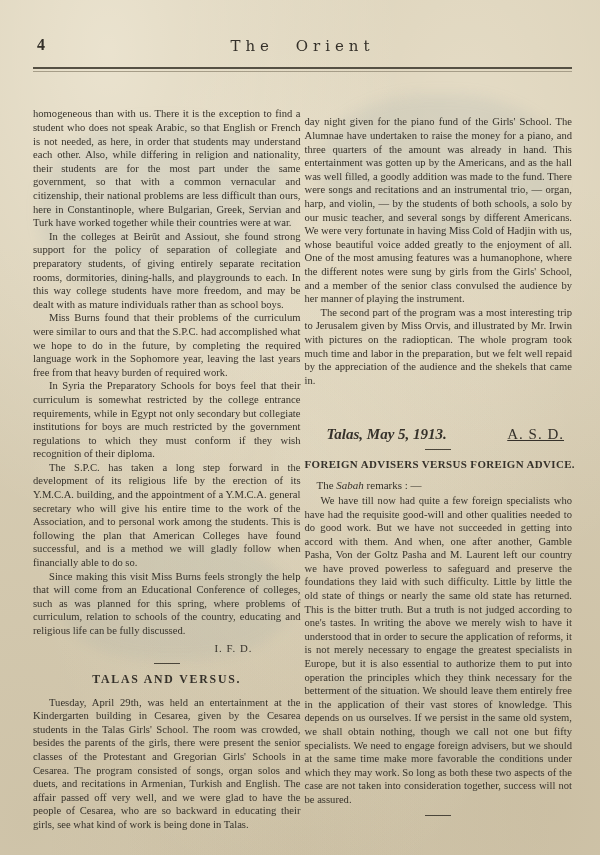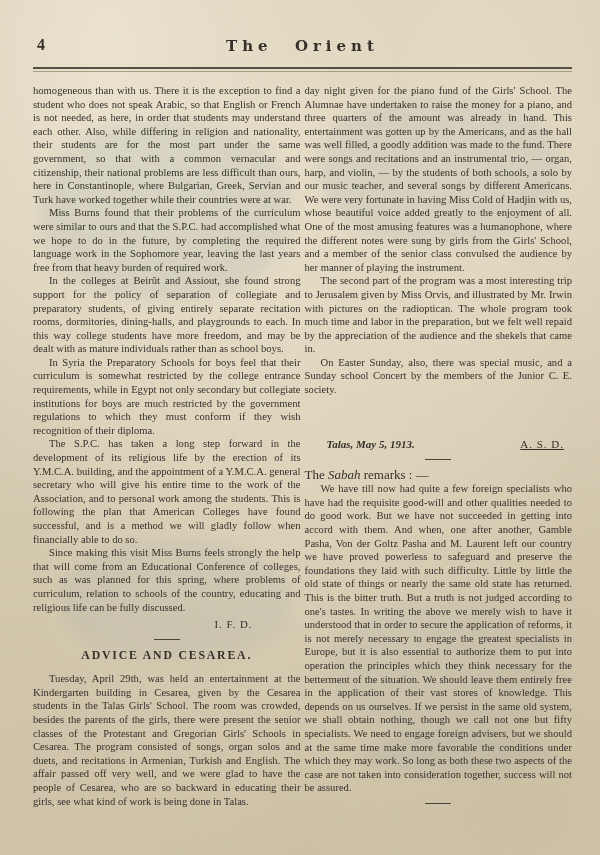--- a/index.html
+++ b/index.html
@@ -20,48 +20,48 @@
   .b1{left:40px;top:120px;width:250px;height:180px;}
   .b2{left:320px;top:95px;width:240px;height:150px;}
   .b3{left:60px;top:540px;width:230px;height:120px;opacity:.8;}
   .b4{left:330px;top:600px;width:230px;height:140px;opacity:.7;}
   .b5{left:360px;top:735px;width:190px;height:40px;opacity:.9;}
 
   .header{position:absolute;top:36px;left:33px;right:28px;height:24px;}
   .pagenum{position:absolute;left:4px;top:0;font-size:16px;font-weight:bold;}
   .masthead{
     position:absolute;left:50%;top:1px;transform:translateX(-50%);
-    font-family:"DejaVu Serif", serif;font-weight:bold;font-size:15px;
+    font-family:"DejaVu Serif", serif;font-weight:normal;font-size:15px;
     letter-spacing:5px;word-spacing:12px;white-space:nowrap;
   }
   .rule{position:absolute;top:67px;left:33px;right:28px;height:2px;
     border-top:2px solid #555044;border-bottom:1px solid #a69d88;}
 
   .columns{position:absolute;top:84px;left:33px;right:28px;bottom:0;
-    display:flex;gap:4px;}
+    display:flex;gap:4px;align-items:center;}
   .col{flex:1 1 0;min-width:0;}
 
   p.body{margin:0;text-indent:16px;text-align:justify;
     font-size:10.6px;line-height:13.6px;}
   p.cont{text-indent:0;}
 
   .sig-right{text-align:right;padding-right:48px;font-size:10.8px;
     line-height:14px;margin-top:3px;letter-spacing:1px;}
   .divider{width:26px;border-top:1.5px solid #4a453a;margin:8px auto 8px auto;}
   .heading{margin:4px 0 9px 0;text-align:center;font-weight:bold;
     font-size:11.8px;letter-spacing:1.8px;white-space:nowrap;}
   .heading.long{font-size:10.9px;letter-spacing:0.4px;}
 
   .dateline{display:flex;justify-content:space-between;align-items:baseline;
-    padding:2px 8px 0 22px;font-size:11px;line-height:14px;margin-top:38px;}
+    padding:2px 8px 0 22px;font-size:15px;line-height:14px;margin-top:38px;}
   .place{font-style:italic;font-weight:bold;}
   .sig2{letter-spacing:1px;text-decoration:underline;}
 
-  .intro{margin:2px 0 1px 0;text-indent:0;text-align:left;
-    font-size:13px;line-height:13.6px;}
+  .intro{margin:2px 0 1px 12px;text-indent:0;text-align:left;
+    font-size:11px;line-height:13.6px;}
   .intro .src{font-style:italic;}
 </style>
 </head>
 <body>
 
 <div class="page">
 
   <div class="bleed b1"></div>
   <div class="bleed b2"></div>
   <div class="bleed b3"></div>
@@ -71,40 +71,40 @@
   <div class="header">
     <span class="pagenum">4</span>
     <span class="masthead">The Orient</span>
   </div>
   <div class="rule"></div>
 
   <div class="columns">
 
     <div class="col">
       <p class="body cont">homogeneous than with us.  There it is the exception to find a student who does not speak Arabic, so that English or French is not needed, as here, in order that students may understand each other.  Also, while differing in religion and nationality, their students are for the most part under the same government, so that with a common vernacular and citizenship, their national problems are less difficult than ours, here in Constantinople, where Bulgarian, Greek, Servian and Turk have worked together while their countries were at war.</p>
+      <p class="body">In the colleges at Beirût and Assiout, she found strong support for the policy of separation of collegiate and preparatory students, of giving entirely separate recitation rooms, dormitories, dining-halls, and playgrounds to each.  In this way college students have more freedom, and may be dealt with as mature individuals rather than as school boys.</p>
       <p class="body">Miss Burns found that their problems of the curriculum were similar to ours and that the S.P.C. had accomplished what we hope to do in the future, by completing the required language work in the Sophomore year, leaving the last years free from that heavy burden of required work.</p>
-      <p class="body">In the colleges at Beirût and Assiout, she found strong support for the policy of separation of collegiate and preparatory students, of giving entirely separate recitation rooms, dormitories, dining-halls, and playgrounds to each.  In this way college students have more freedom, and may be dealt with as mature individuals rather than as school boys.</p>
       <p class="body">In Syria the Preparatory Schools for boys feel that their curriculum is somewhat restricted by the college entrance requirements, while in Egypt not only secondary but collegiate institutions for boys are much restricted by the government regulations to which they must conform if they wish recognition of their diploma.</p>
       <p class="body">The S.P.C. has taken a long step forward in the development of its religious life by the erection of its Y.M.C.A. building, and the appointment of a Y.M.C.A. general secretary who will give his entire time to the work of the Association, and to personal work among the students.  This is following the plan that American Colleges have found successful, and is a method we will gladly follow when financially able to do so.</p>
       <p class="body">Since making this visit Miss Burns feels strongly the help that will come from an Educational Conference of colleges, such as was planned for this spring, where problems of curriculum, relation to schools of the country, educating and religious life can be fully discussed.</p>
       <div class="sig-right">I. F. D.</div>
       <div class="divider"></div>
-      <h2 class="heading">ADVICE AND CESAREA.</h2>
+      <h2 class="heading">TALAS AND VERSUS.</h2>
       <p class="body">Tuesday, April 29th, was held an entertainment at the Kindergarten building in Cesarea, given by the Cesarea students in the Talas Girls' School.  The room was crowded, besides the parents of the girls, there were present the senior classes of the Protestant and Gregorian Girls' Schools in Cesarea.  The program consisted of songs, organ solos and duets, and recitations in Armenian, Turkish and English.  The affair passed off very well, and we were glad to have the people of Cesarea, who are so backward in educating their girls, see what kind of work is being done in Talas.</p>
 
     </div>
 
     <div class="col">
       <p class="body cont">day night given for the piano fund of the Girls' School.  The Alumnae have undertaken to raise the money for a piano, and three quarters of the amount was already in hand.  This entertainment was gotten up by the Americans, and as the hall was well filled, a goodly addition was made to the fund.  There were songs and recitations and an instrumental trio, — organ, harp, and violin, — by the students of both schools, a solo by our music teacher, and several songs by different Americans.  We were very fortunate in having Miss Cold of Hadjin with us, whose beautiful voice added greatly to the enjoyment of all.  One of the most amusing features was a humanophone, where the different notes were sung by girls from the Girls' School, and a member of the senior class convulsed the audience by her manner of playing the instrument.</p>
       <p class="body">The second part of the program was a most interesting trip to Jerusalem given by Miss Orvis, and illustrated by Mr. Irwin with pictures on the radioptican.  The whole program took much time and labor in the preparation, but we felt well repaid by the appreciation of the audience and the shekels that came in.</p>
-      <p class="body">On Easter Sunday, also, there was special music, and a Sunday school Concert by the members of the Junior C. E. society.</p>
       <div class="dateline">
         <span class="place">Talas, May 5, 1913.</span>
         <span class="sig2">A. S. D.</span>
       </div>
       <div class="divider"></div>
+      <h2 class="heading long">FOREIGN ADVISERS VERSUS FOREIGN ADVICE.</h2>
       <p class="intro"><span>The </span><span class="src">Sabah</span><span> remarks : —</span></p>
       <p class="body">We have till now had quite a few foreign specialists who have had the requisite good-will and other qualities needed to do good work.  But we have not succeeded in getting into accord with them.  And when, one after another, Gamble Pasha, Von der Goltz Pasha and M. Laurent left our country we have proved powerless to safeguard and preserve the foundations they laid with such difficulty.  Little by little the old state of things or nearly the same old state has returned.  This is the bitter truth.  But a truth is not judged according to one's tastes.  In writing the above we merely wish to have it understood that in order to secure the application of reforms, it is not merely necessary to engage the greatest specialists in Europe, but it is also essential to authorize them to put into operation the principles which they think necessary for the betterment of the situation.  We should leave them entirely free in the application of their vast stores of knowledge.  This depends on us ourselves.  If we persist in the same old system, we shall obtain nothing, though we call not one but fifty specialists.  We need to engage foreign advisers, but we should at the same time make more favorable the conditions under which they may work.  So long as both these two aspects of the case are not taken into consideration together, success will not be assured.</p>
       <div class="divider"></div>
     </div>
 
   </div>
 </div>
 
 </body></html>

